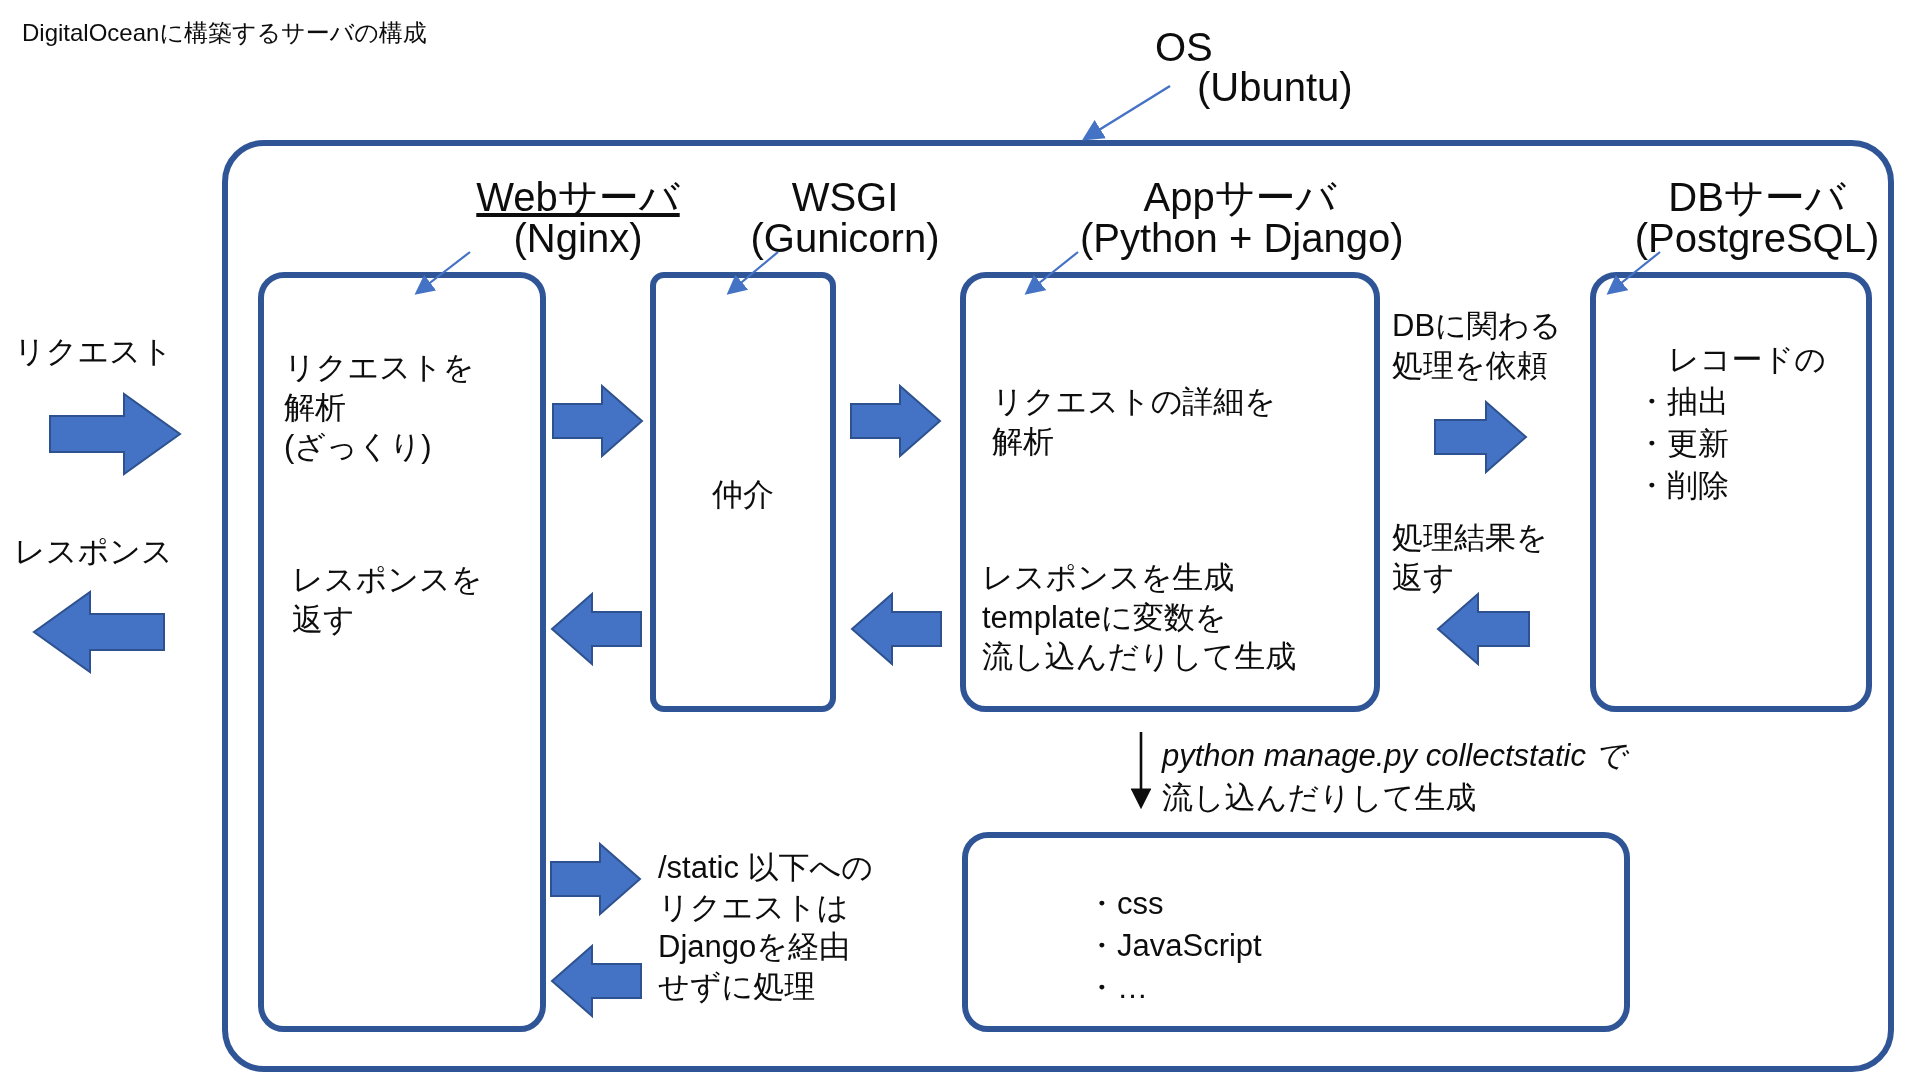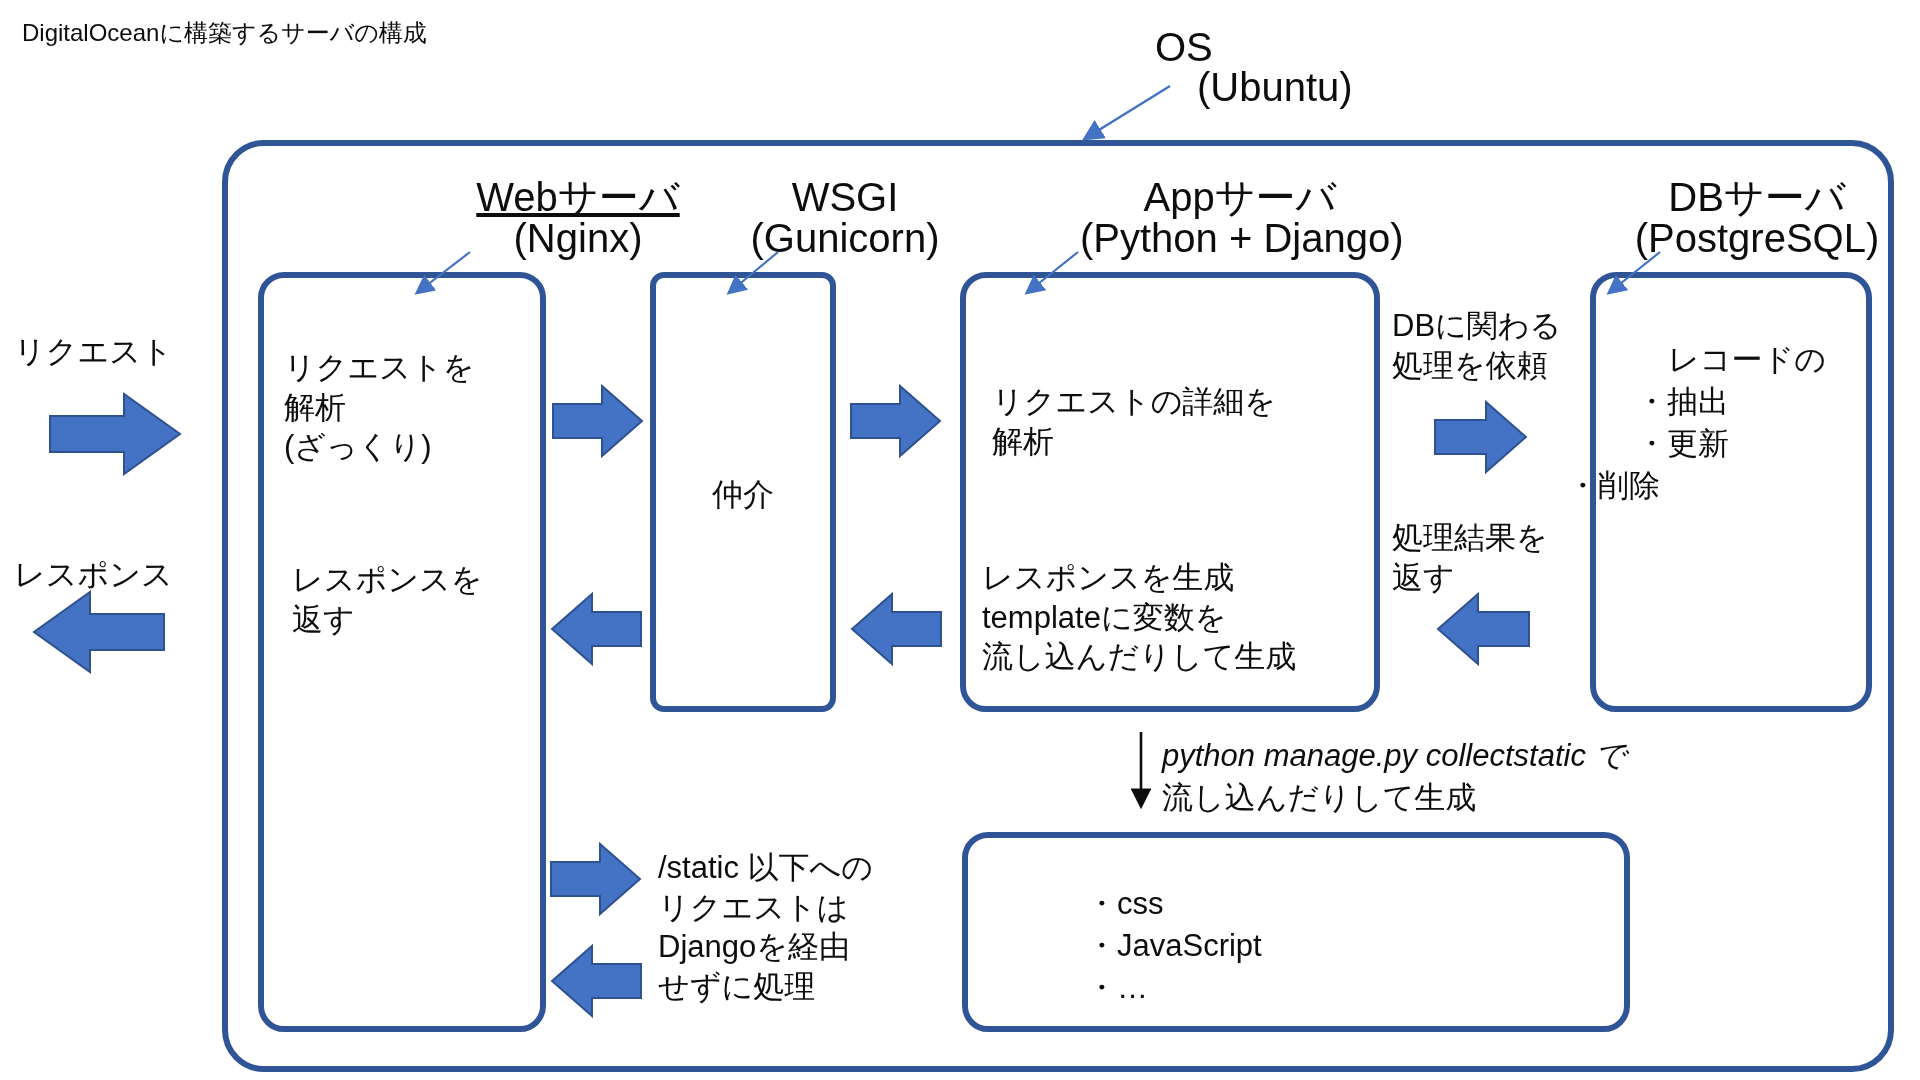--- a/index.html
+++ b/index.html
@@ -95,21 +95,21 @@
 
   <div class="box inner layer-boxes" style="left:1590px;top:272px;width:282px;height:440px;"></div>
 
   <div class="box inner layer-boxes" style="left:962px;top:832px;width:668px;height:200px;"></div>
 
   <div class="txt t-side layer-text" style="left:14px;top:332px;">リクエスト</div>
   <svg class="blockarrow layer-arrows" style="left:46px;top:388px;" width="140" height="92">
     <path d="M4,28 L78,28 L78,6 L134,46 L78,86 L78,64 L4,64 Z" fill="#4472C4" stroke="#2E528F" stroke-width="2"></path>
   </svg>
 
-  <div class="txt t-side layer-text" style="left:14px;top:532px;margin-top:23px;">レスポンス</div>
+  <div class="txt t-side layer-text" style="left:14px;top:532px;">レスポンス</div>
   <svg class="blockarrow layer-arrows" style="left:28px;top:586px;" width="140" height="92">
     <path d="M136,28 L62,28 L62,6 L6,46 L62,86 L62,64 L136,64 Z" fill="#4472C4" stroke="#2E528F" stroke-width="2"></path>
   </svg>
 
   <div class="txt t-body layer-text" style="left:284px;top:348px;">リクエストを
 解析
 (ざっくり)</div>
   <div class="txt t-body layer-text" style="left:292px;top:560px;">レスポンスを
 返す</div>
 
@@ -145,21 +145,21 @@
 
   <div class="txt t-body layer-text" style="left:1392px;top:518px;">処理結果を
 返す</div>
   <svg class="blockarrow layer-arrows" style="left:1434px;top:590px;" width="98" height="78">
     <path d="M95,22 L44,22 L44,4 L4,39 L44,74 L44,56 L95,56 Z" fill="#4472C4" stroke="#2E528F" stroke-width="2"></path>
   </svg>
 
   <div class="txt t-body layer-text" style="left:1624px;top:340px;margin-left:44px;">レコードの</div>
   <div class="txt t-body layer-text" style="left:1636px;top:382px;">・抽出</div>
   <div class="txt t-body layer-text" style="left:1636px;top:424px;">・更新</div>
-  <div class="txt t-body layer-text" style="left:1567px;top:466px;">・削除</div>
+  <div class="txt t-body layer-text" style="left:1636px;top:466px;">・削除</div>
 
   <svg class="thinline layer-arrows" style="left:1128px;top:730px;" width="26" height="86">
     <defs>
       <marker id="mk-black" markerWidth="8" markerHeight="8" refX="6" refY="4" orient="auto">
         <path d="M0,0 L8,4 L0,8 z" fill="#0d0d0d"></path>
       </marker>
     </defs>
     <line x1="13" y1="2" x2="13" y2="74" stroke="#0d0d0d" stroke-width="2.6" marker-end="url(#mk-black)"></line>
   </svg>
   <div class="txt t-body layer-text" style="left:1162px;top:736px;font-style:italic;">python manage.py collectstatic で</div>

